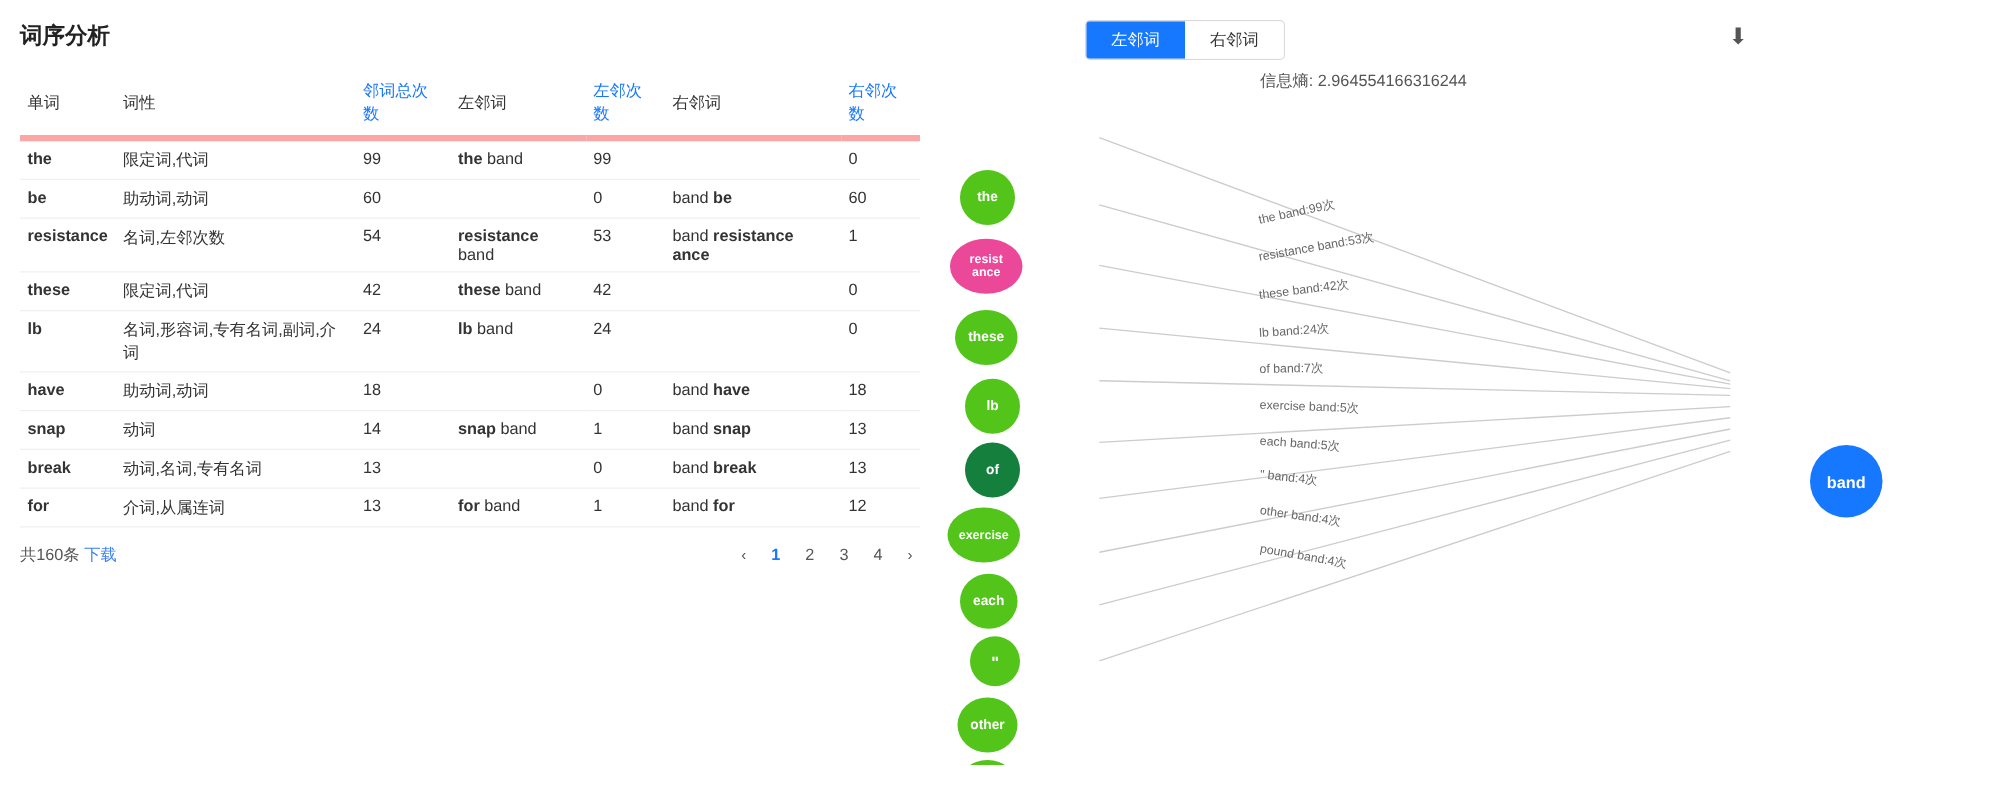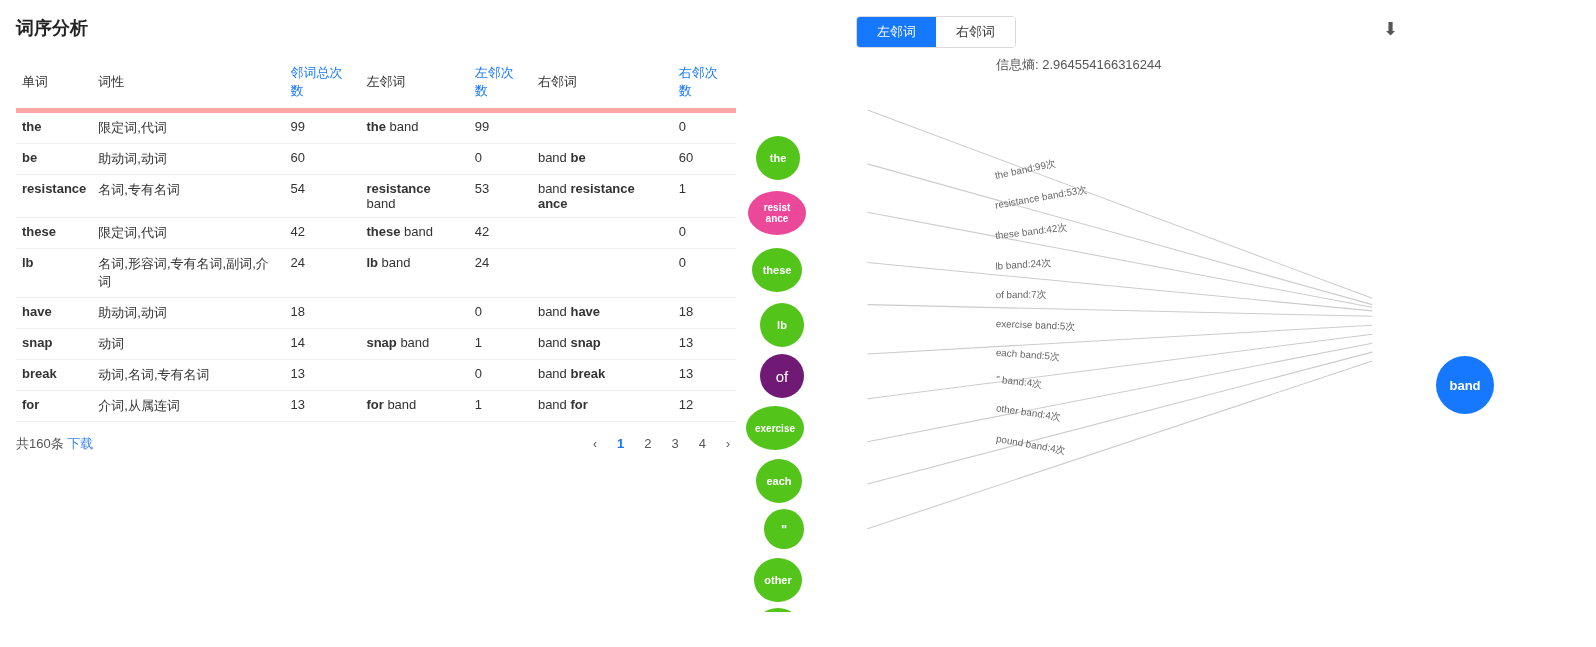--- a/index.html
+++ b/index.html
@@ -1,17 +1,17 @@
 <!DOCTYPE html>
 <html><head>
   <meta charset="utf-8">
   <style>
     * { box-sizing: border-box; margin: 0; padding: 0; }
     body { font-family: -apple-system, BlinkMacSystemFont, 'Segoe UI', sans-serif; font-size: 13px; background: #fff; color: #333; }
-    .container { padding: 16px; display: flex; gap: 0; width: 1424px; }
+    .container { padding: 16px; display: flex; gap: 12px; width: 1424px; }
     .left-panel { flex: 0 0 720px; }
     .right-panel { flex: 1; position: relative; min-height: 560px; }
     .page-title { font-size: 18px; font-weight: bold; margin-bottom: 16px; color: #222; }
     table { width: 100%; border-collapse: collapse; }
     thead tr { border-bottom: 5px solid #fca5a5; }
     th { padding: 8px 6px; text-align: left; font-weight: 500; color: #333; font-size: 13px; }
     th.blue { color: #1677ff; cursor: pointer; }
     td { padding: 6px 6px; vertical-align: top; font-size: 13px; border-bottom: 1px solid #f0f0f0; }
     .footer { margin-top: 12px; display: flex; align-items: center; justify-content: space-between; }
     .footer-left { font-size: 13px; color: #555; }
@@ -62,21 +62,21 @@
             <td><b>be</b></td>
             <td>助动词,动词</td>
             <td>60</td>
             <td></td>
             <td>0</td>
             <td>band <b>be</b></td>
             <td>60</td>
           </tr>
           <tr>
             <td><b>resistance</b></td>
-            <td>名词,专有名词</td>
+            <td>名词,左邻次数</td>
             <td>54</td>
             <td><b>resistance</b> band</td>
             <td>53</td>
             <td>band <b>resistance ance</b></td>
             <td>1</td>
           </tr>
           <tr>
             <td><b>these</b></td>
             <td>限定词,代词</td>
             <td>42</td>
@@ -200,21 +200,21 @@
       <div style="position:absolute;top:175px;left:12px;">
         <div style="width:58px;height:44px;border-radius:50%;background:#ec4899;display:flex;align-items:center;justify-content:center;color:#fff;font-size:10px;font-weight:bold;text-align:center;">resist<br>ance</div>
       </div>
       <div style="position:absolute;top:232px;left:16px;">
         <div style="width:50px;height:44px;border-radius:50%;background:#52c41a;display:flex;align-items:center;justify-content:center;color:#fff;font-size:11px;font-weight:bold;">these</div>
       </div>
       <div style="position:absolute;top:287px;left:24px;">
         <div style="width:44px;height:44px;border-radius:50%;background:#52c41a;display:flex;align-items:center;justify-content:center;color:#fff;font-size:11px;font-weight:bold;">lb</div>
       </div>
       <div style="position:absolute;top:338px;left:24px;">
-        <div style="width:44px;height:44px;border-radius:50%;background:#701a75;display:flex;align-items:center;justify-content:center;color:#fff;font-size:15px;font-weight:normal;">of</div>
+        <div style="width:44px;height:44px;border-radius:50%;background:#15803d;display:flex;align-items:center;justify-content:center;color:#fff;font-size:11px;font-weight:bold;">of</div>
       </div>
       <div style="position:absolute;top:390px;left:10px;">
         <div style="width:58px;height:44px;border-radius:50%;background:#52c41a;display:flex;align-items:center;justify-content:center;color:#fff;font-size:10px;font-weight:bold;">exercise</div>
       </div>
       <div style="position:absolute;top:443px;left:20px;">
         <div style="width:46px;height:44px;border-radius:50%;background:#52c41a;display:flex;align-items:center;justify-content:center;color:#fff;font-size:11px;font-weight:bold;">each</div>
       </div>
       <div style="position:absolute;top:493px;left:28px;">
         <div style="width:40px;height:40px;border-radius:50%;background:#52c41a;display:flex;align-items:center;justify-content:center;color:#fff;font-size:13px;font-weight:bold;">"</div>
       </div>

